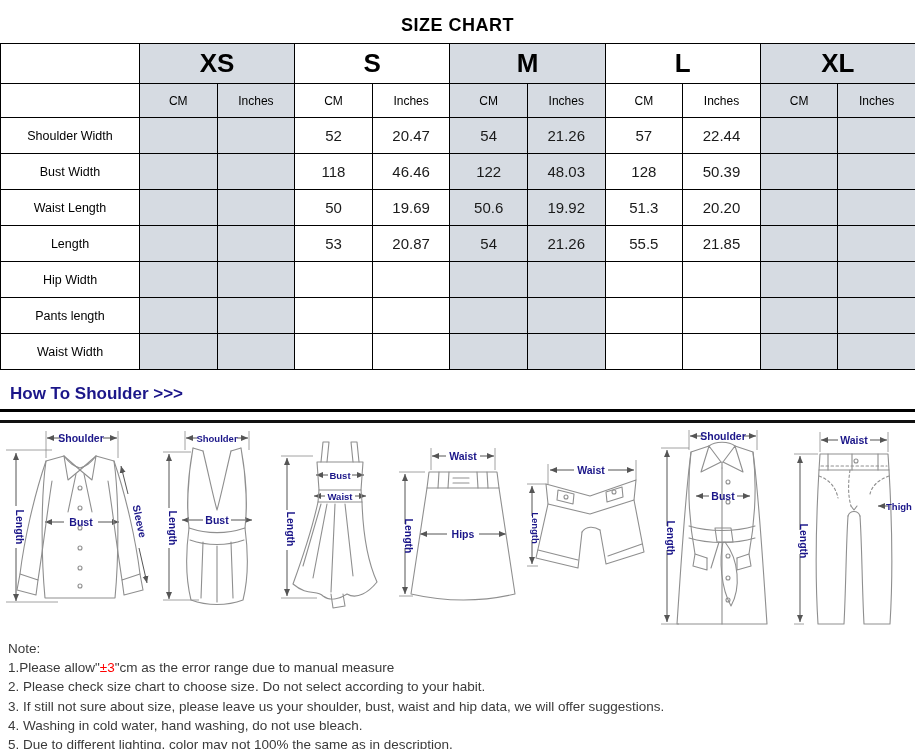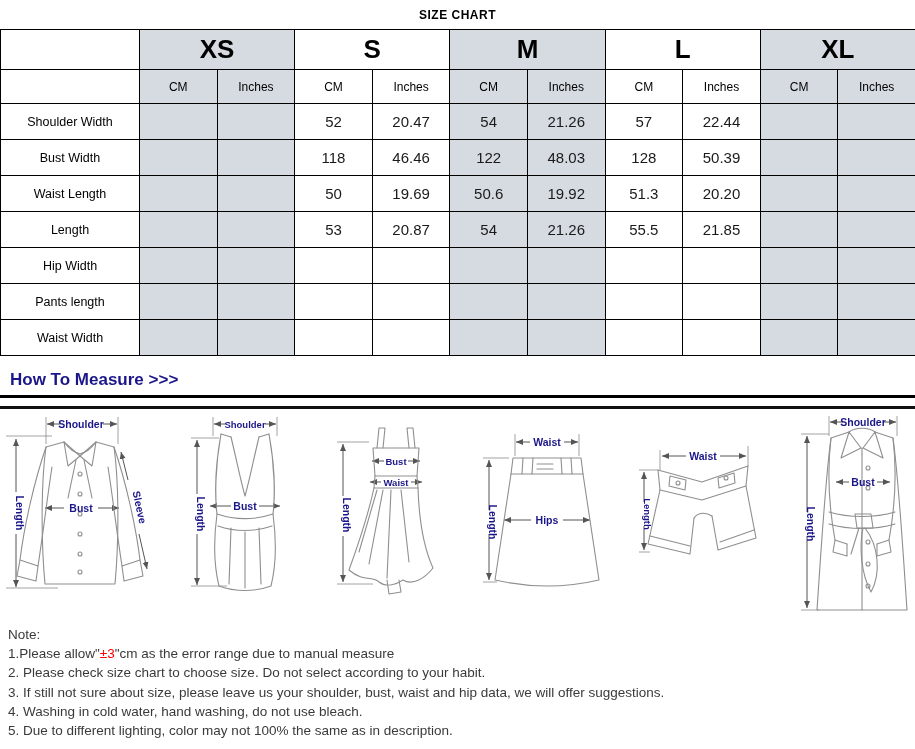--- a/index.html
+++ b/index.html
@@ -1,28 +1,28 @@
 <!DOCTYPE html>
 <html><head>
 <meta charset="utf-8">
 <style>
   html,body{margin:0;padding:0;}
   body{width:915px;height:749px;background:#fff;font-family:"Liberation Sans",sans-serif;color:#000;overflow:hidden;}
-  .title{text-align:center;font-weight:bold;font-size:12px;letter-spacing:.5px;padding:8px 0 7px;}
+  .title{text-align:center;font-weight:bold;font-size:18px;letter-spacing:.5px;padding:15px 0 7px;}
   table.size{border-collapse:collapse;table-layout:fixed;width:915px;}
   table.size td,table.size th{border:1px solid #000;padding:0;overflow:hidden;white-space:nowrap;}
   .size-h{height:39px;font-size:26px;font-weight:bold;color:#000000;text-align:center;}
   .unit-h{height:33px;font-size:12px;font-weight:normal;text-align:center;}
   tr.data{height:36px;}
   .rlabel{font-size:12.5px;text-align:center;}
   .val{font-size:15px;text-align:center;color:#1a1a1a;}
   .shade{background:#d6dbe2;}
   .htm-head{margin:14px 0 5px 10px;font-size:17px;font-weight:bold;color:#1b1689;}
   .divider{height:8px;border-top:3px solid #000;border-bottom:3px solid #111;background:#fff;}
-  .diagrams{display:flex;width:915px;height:203px;margin-top:3px;align-items:flex-start;gap:28px;}
+  .diagrams{display:flex;width:915px;height:203px;margin-top:3px;align-items:flex-start;}
   .diagrams svg{display:block;flex:0 0 auto;}
   .garment{fill:none;stroke:#8f8f8f;stroke-width:1.1;stroke-linejoin:round;stroke-linecap:round;}
   .dashed{stroke-dasharray:2.5,2.5;}
   .dim{stroke:#555;stroke-width:1;fill:none;}
   .tick{stroke:#8a8a8a;stroke-width:.8;}
   .dlabel{fill:#1b1689;font-family:"Liberation Sans",sans-serif;font-size:10.5px;font-weight:bold;text-anchor:middle;}
   .dlabel.sm{font-size:9.5px;}
   .notes{margin:10px 0 0 8px;font-size:13.5px;color:#3a3a3a;line-height:19.2px;}
   .red{color:#ff0000;}
 </style>
@@ -154,21 +154,21 @@
       <td class="val shade"></td>
       <td class="val shade"></td>
       <td class="val"></td>
       <td class="val"></td>
       <td class="val shade"></td>
       <td class="val shade"></td>
     </tr>
   </tbody>
 </table>
 
-<div class="htm-head"><span>How To Measure</span> <span>&gt;&gt;&gt;</span></div>
+<div class="htm-head"><span>How To Shoulder</span> <span>&gt;&gt;&gt;</span></div>
 <div class="divider"></div>
 
 <div class="diagrams">
 
   <svg width="155" height="200" viewBox="0 0 155 200">
     <defs>
         <marker id="a1" markerWidth="8" markerHeight="8" refX="7" refY="4" orient="auto">
           <path d="M0,1 L7,4 L0,7 Z" fill="#555"></path>
         </marker>
       </defs>

